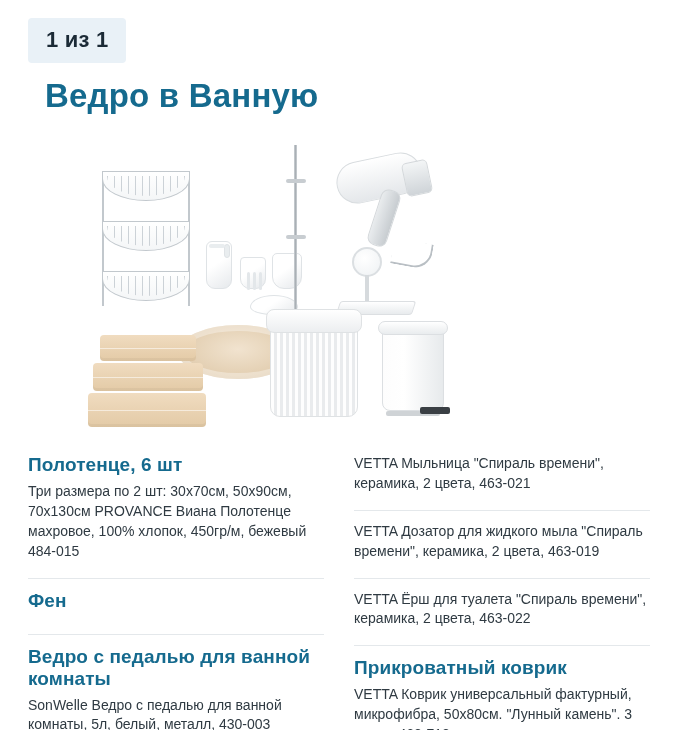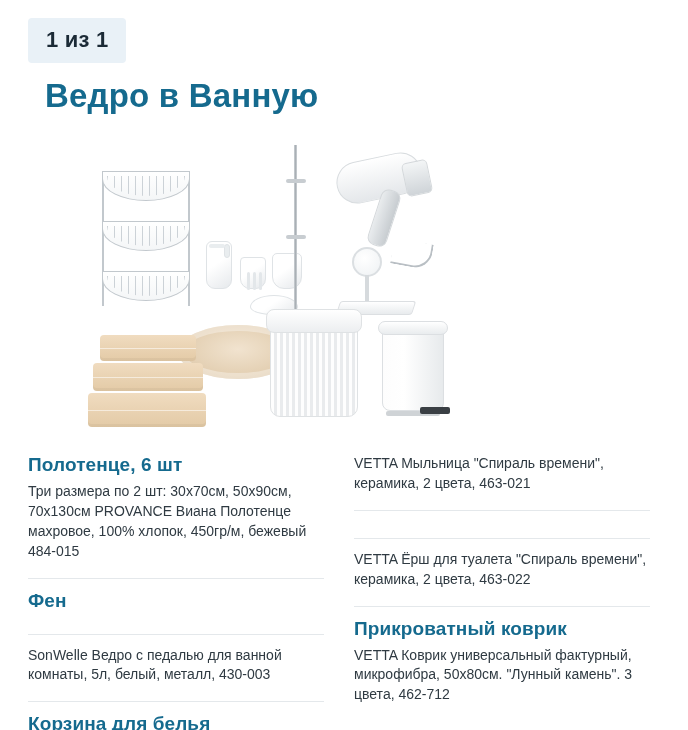--- a/index.html
+++ b/index.html
@@ -377,33 +377,35 @@
 
     <div class="col">
       <div class="entry">
         <p class="entry-title">Полотенце, 6 шт</p>
         <p class="entry-desc">Три размера по 2 шт: 30х70см, 50х90см, 70х130см PROVANCE Виана Полотенце махровое, 100% хлопок, 450гр/м, бежевый 484-015</p>
       </div>
       <div class="entry">
         <p class="entry-title">Фен</p>
       </div>
       <div class="entry">
+        <p class="entry-title">Ведро с педалью для ванной комнаты</p>
         <p class="entry-desc">SonWelle Ведро с педалью для ванной комнаты, 5л, белый, металл, 430-003</p>
       </div>
       <div class="entry">
         <p class="entry-title">Корзина для белья</p>
         <p class="entry-desc">VETTA Корзина для белья складная с крышкой, угловая, бамбук. 35х35х50см. белая. 402-007</p>
       </div>
     </div>
 
     <div class="col">
       <div class="entry">
         <p class="entry-desc">VETTA Мыльница "Спираль времени", керамика, 2 цвета, 463-021</p>
       </div>
       <div class="entry">
+        <p class="entry-desc">VETTA Дозатор для жидкого мыла "Спираль времени", керамика, 2 цвета, 463-019</p>
       </div>
       <div class="entry">
         <p class="entry-desc">VETTA Ёрш для туалета "Спираль времени", керамика, 2 цвета, 463-022</p>
       </div>
       <div class="entry">
         <p class="entry-title">Прикроватный коврик</p>
         <p class="entry-desc">VETTA Коврик универсальный фактурный, микрофибра, 50х80см. "Лунный камень". 3 цвета, 462-712</p>
       </div>
     </div>
 

